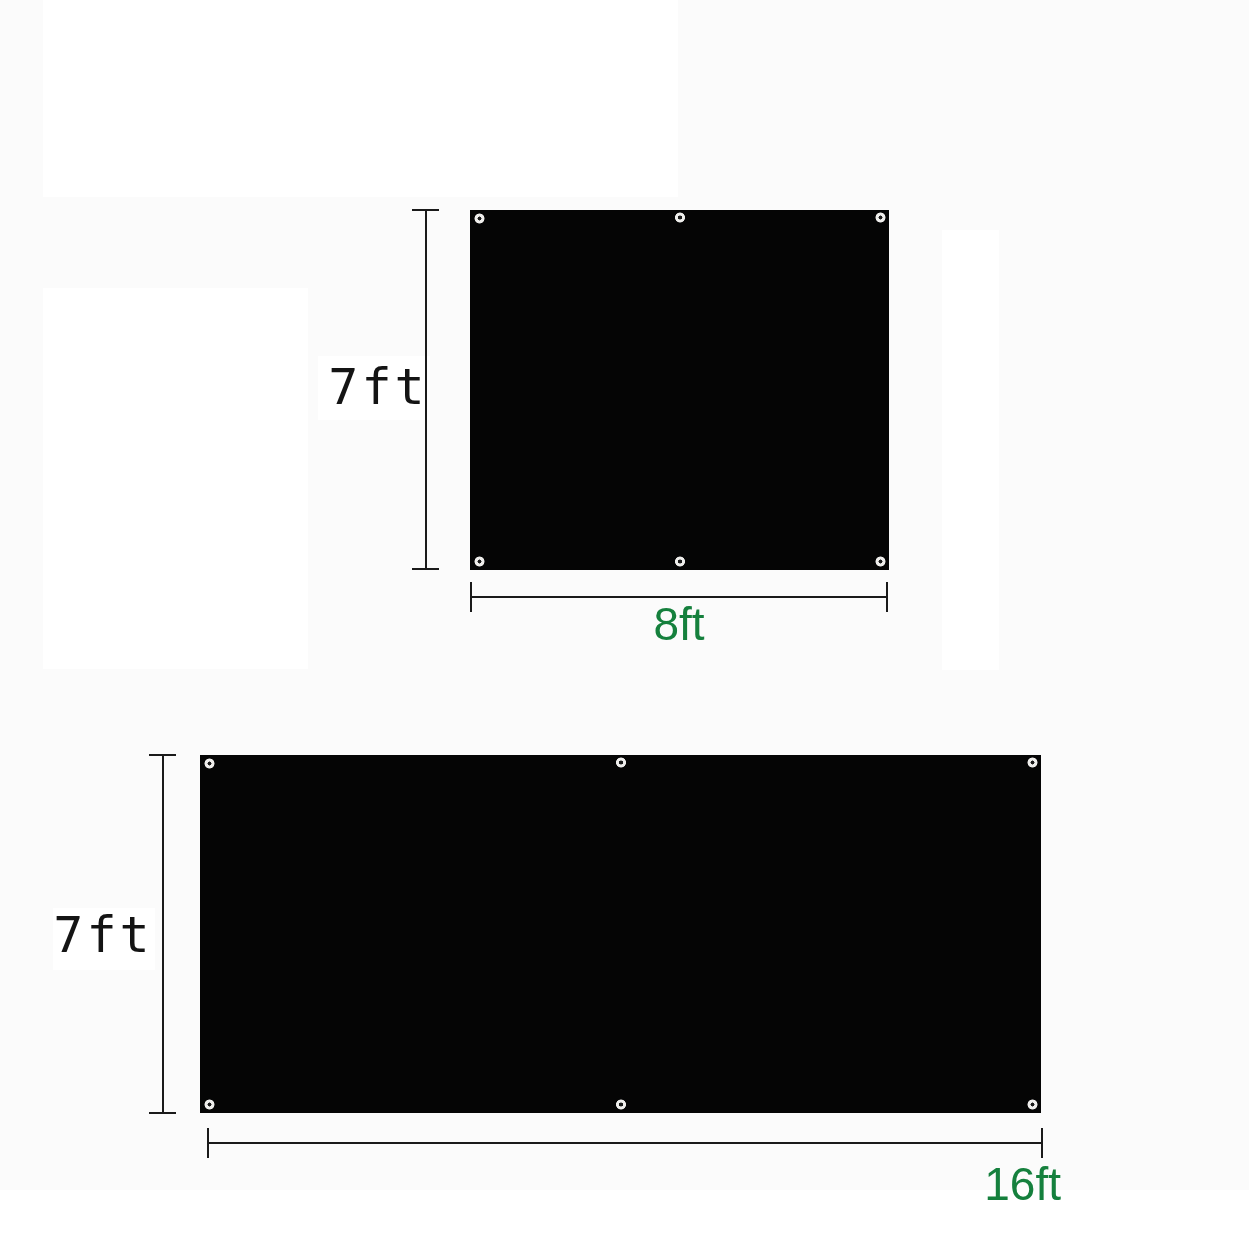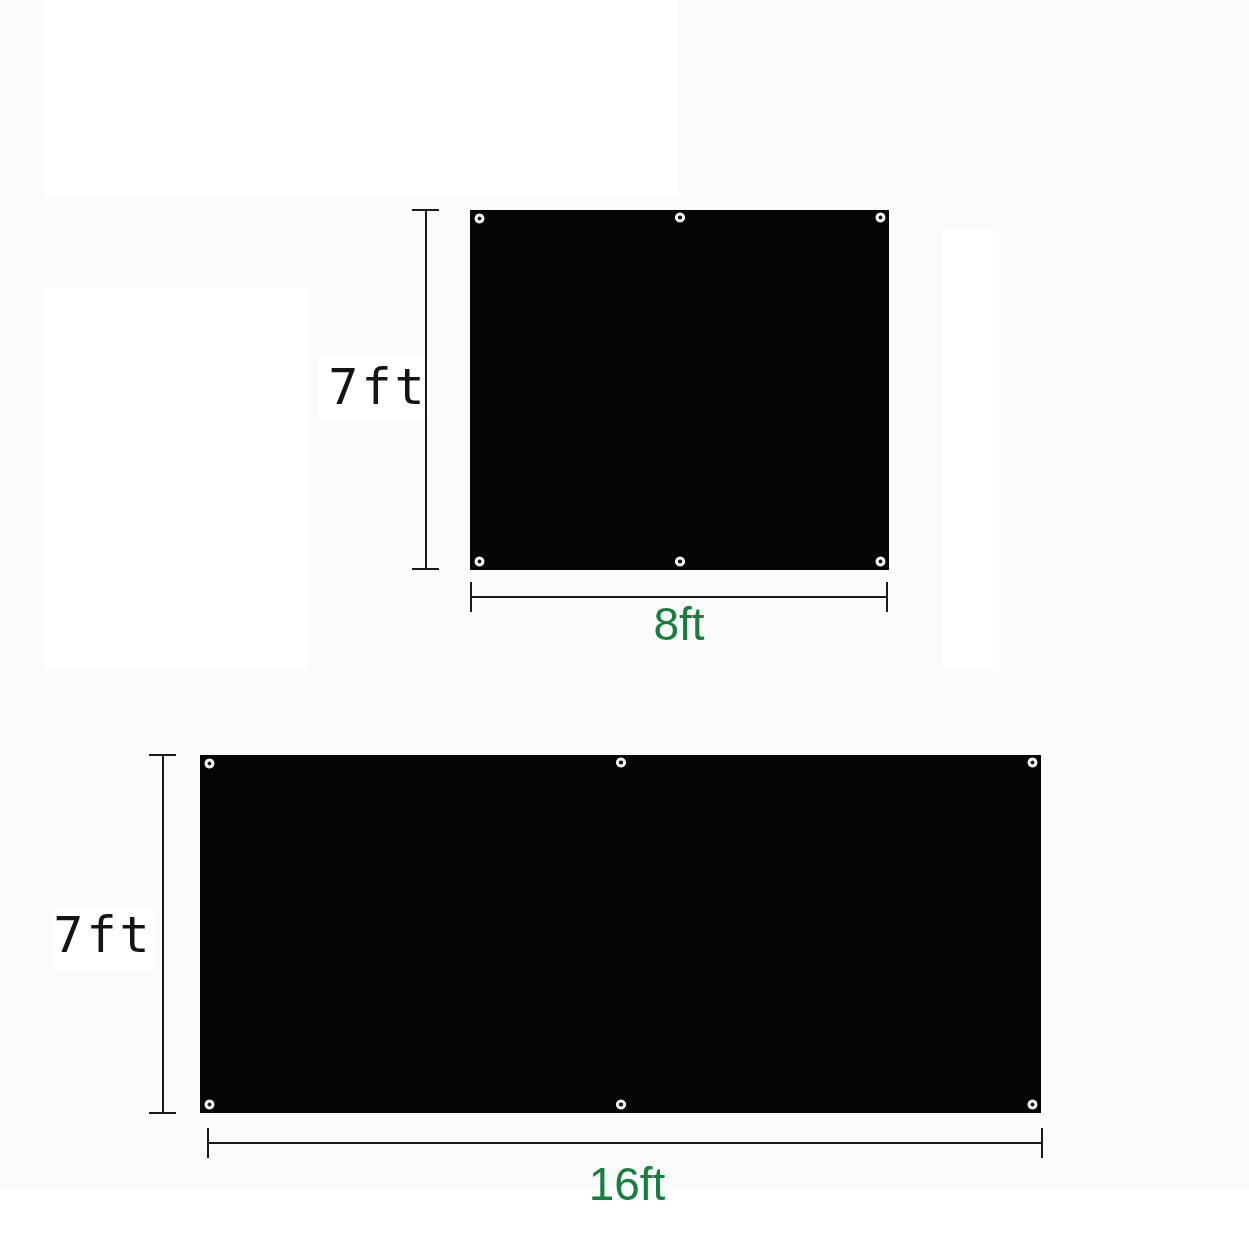--- a/index.html
+++ b/index.html
@@ -98,21 +98,21 @@
   .label-width {
     position: absolute;
     font-family: "Liberation Sans", sans-serif;
     font-size: 46px;
     color: #15803d;
     text-align: center;
     line-height: 1;
     white-space: nowrap;
   }
   .label-width.small { left: 470px; top: 601px;  width: 418px; }
-  .label-width.large { left: 209px; top: 1161px; width: 836px; }
+  .label-width.large { left: 225px; top: 1161px; width: 836px; text-align: right; }
 </style>
 </head>
 <body>
 
 <div class="stage">
 
   <div class="patch a"></div>
   <div class="patch b"></div>
   <div class="patch c"></div>
   <div class="patch d"></div>

